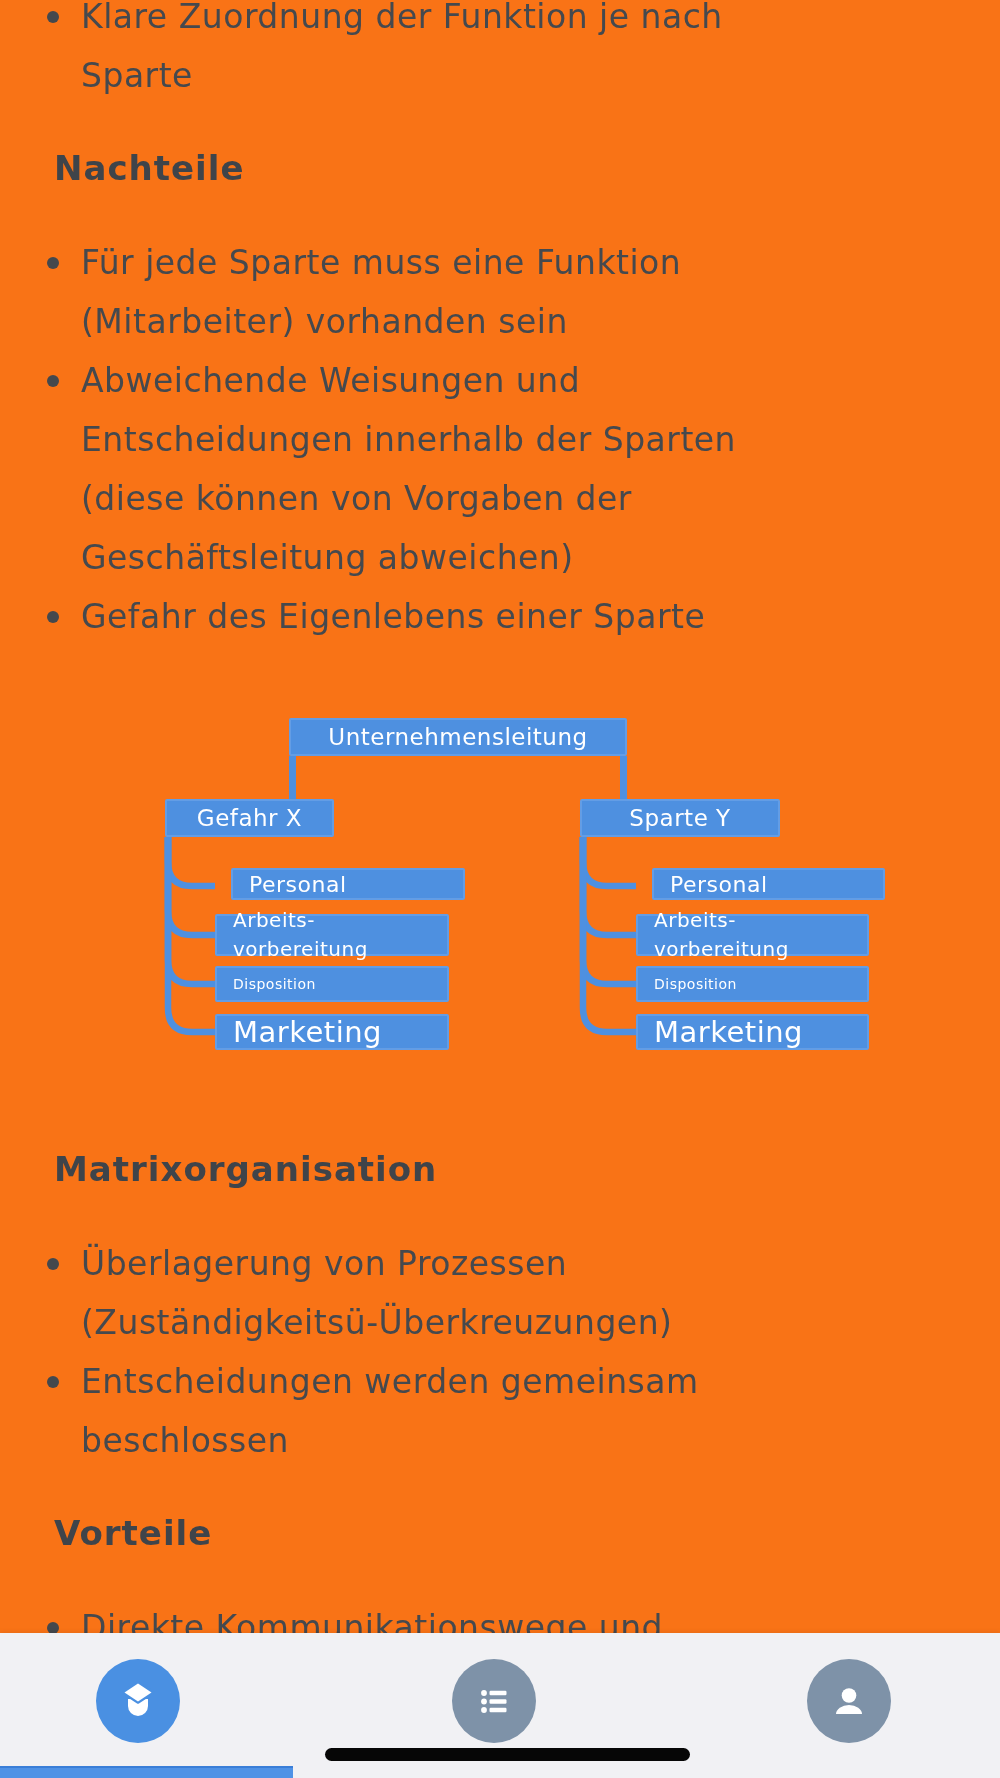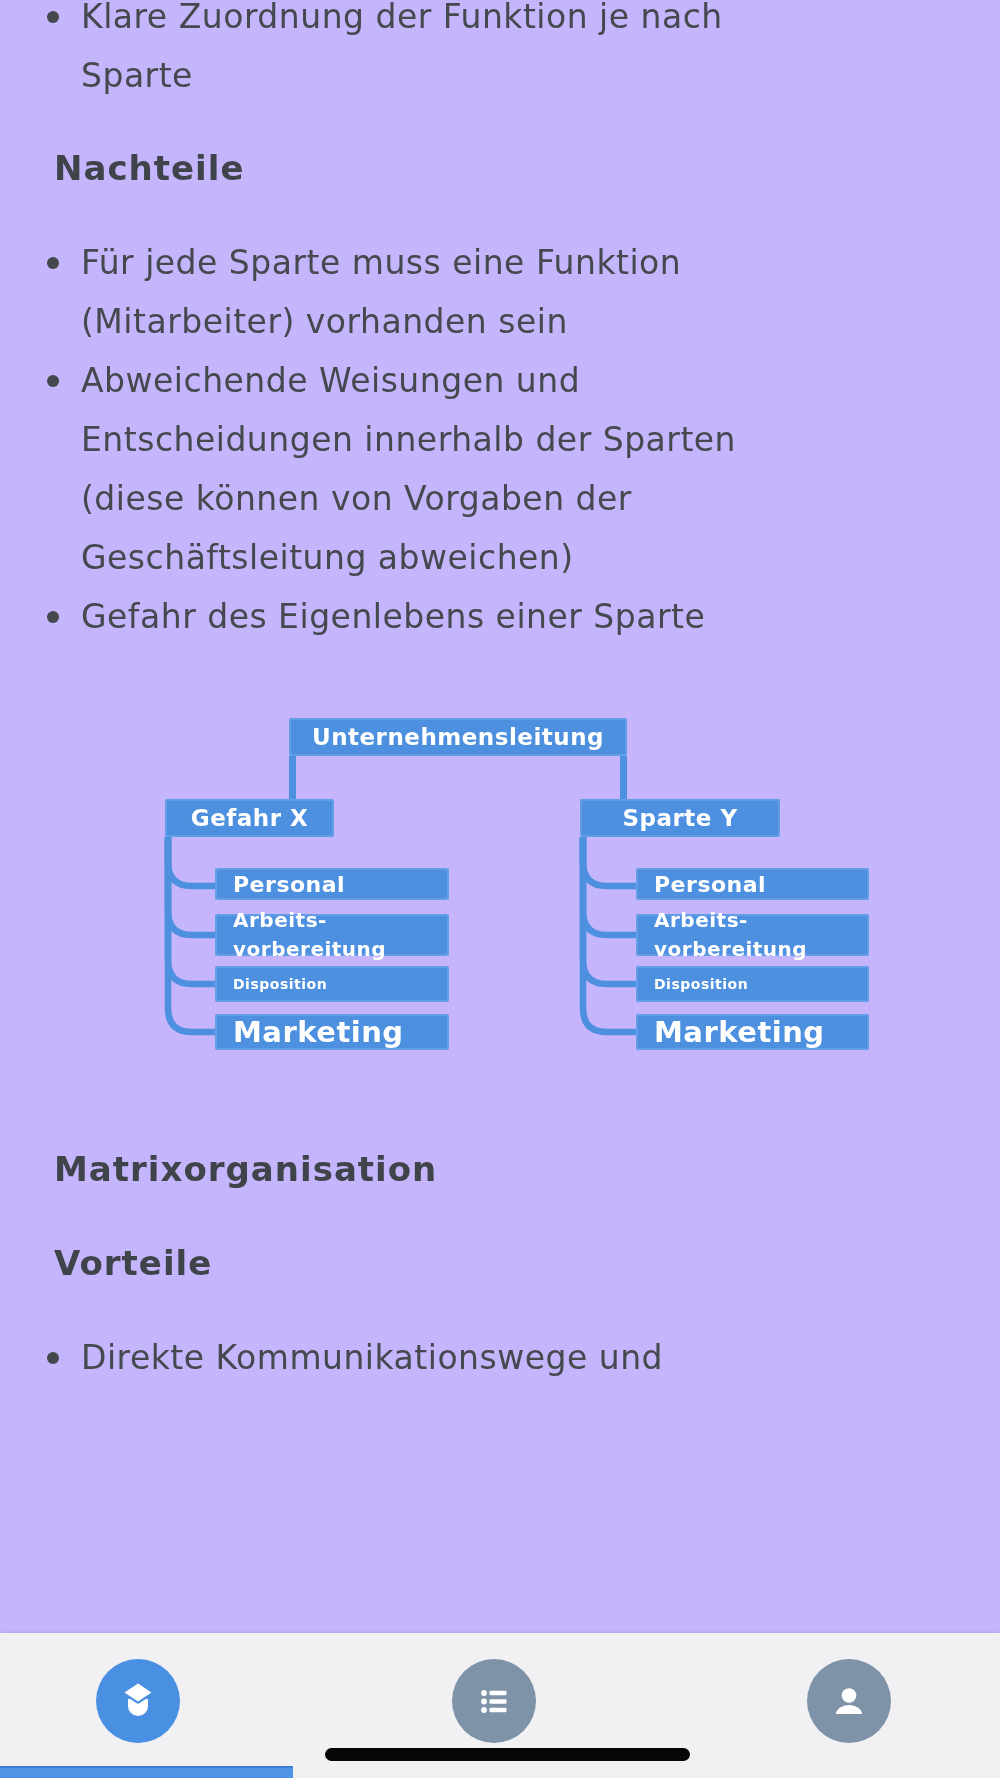--- a/index.html
+++ b/index.html
@@ -3,53 +3,53 @@
 <meta charset="utf-8">
 <style>
   html,body{margin:0;padding:0;background:#ffffff;}
   .canvas{
     position:relative;width:1000px;height:1778px;overflow:hidden;
     background:#fcfcfd;
     font-family:"DejaVu Sans","Liberation Sans",sans-serif;
     color:#45494e;
   }
   
-  .card{position:absolute;left:0;top:0;width:1000px;height:1633px;overflow:hidden;background:#c4b5fd;}
+  .card{position:absolute;left:0;top:0;width:1000px;height:1633px;overflow:hidden;background:#f97316;}
   .tblock{position:absolute;left:0;width:1000px;}
   .blockA{top:-13px;}
   .blockB{top:1140px;}
   h2.sect{
     font-size:34px;line-height:59px;font-weight:bold;color:#3f444a;
     margin:34px 0 35px 54px;letter-spacing:1px;
   }
   ul.bullets{list-style:none;margin:0;padding:0 40px 0 81px;}
   ul.bullets li{
     position:relative;font-size:33px;line-height:59px;letter-spacing:0.5px;
     white-space:pre-line;color:#45494e;
   }
   ul.bullets li::before{
     content:"";position:absolute;left:-34px;top:24px;width:12px;height:12px;
     border-radius:50%;background:#44484d;
   }
   
   .diagram{position:absolute;left:0;top:718px;width:1000px;height:335px;}
   .diagram svg.connectors{position:absolute;left:0;top:0;}
   .dbox{
-    position:absolute;background:#4e90e0;color:#ffffff;font-weight:bold;
+    position:absolute;background:#4e90e0;color:#ffffff;font-weight:normal;
     display:flex;align-items:center;justify-content:center;
     border:2px solid #639de5;box-sizing:border-box;border-radius:2px;
     letter-spacing:0.5px;
   }
   .dbox.left-align{justify-content:flex-start;padding-left:16px;}
   .d-root{left:289px;top:0;width:338px;height:38px;font-size:23px;}
   .d-sparte-x{left:165px;top:81px;width:169px;height:38px;font-size:23px;}
   .d-sparte-y{left:580px;top:81px;width:200px;height:38px;font-size:23px;}
   .col-l{left:215px;width:234px;}
   .col-r{left:636px;width:233px;}
-  .row1{top:150px;height:32px;font-size:22px;}
+  .row1{top:150px;height:32px;font-size:22px;margin-left:16px;}
   .row2{top:196px;height:42px;font-size:20px;line-height:29px;white-space:pre-line;}
   .row3{top:248px;height:36px;font-size:14px;}
   .row4{top:296px;height:36px;font-size:29px;}
   
   .tabbar{
     position:absolute;left:0;bottom:0;width:1000px;height:145px;
     background:#f1f1f4;box-shadow:0 -1px 5px rgba(0,0,0,0.08);
   }
   .tab{
     position:absolute;top:26px;width:84px;height:84px;border:none;padding:0;
@@ -118,20 +118,26 @@
 
       <div class="dbox left-align col-r row1">Personal</div>
       <div class="dbox left-align col-r row2">Arbeits-
 vorbereitung</div>
       <div class="dbox left-align col-r row3">Disposition</div>
       <div class="dbox left-align col-r row4">Marketing</div>
     </div>
 
     <div class="tblock blockB">
       <h2 class="sect" style="margin-top:0;">Matrixorganisation</h2>
+      <ul class="bullets">
+        <li>Überlagerung von Prozessen
+(Zuständigkeitsü-Überkreuzungen)</li>
+        <li>Entscheidungen werden gemeinsam
+beschlossen</li>
+      </ul>
       <h2 class="sect">Vorteile</h2>
       <ul class="bullets">
         <li>Direkte Kommunikationswege und</li>
       </ul>
     </div>
   </div>
 
   <div class="tabbar">
 
     <button class="tab tab-learn">

